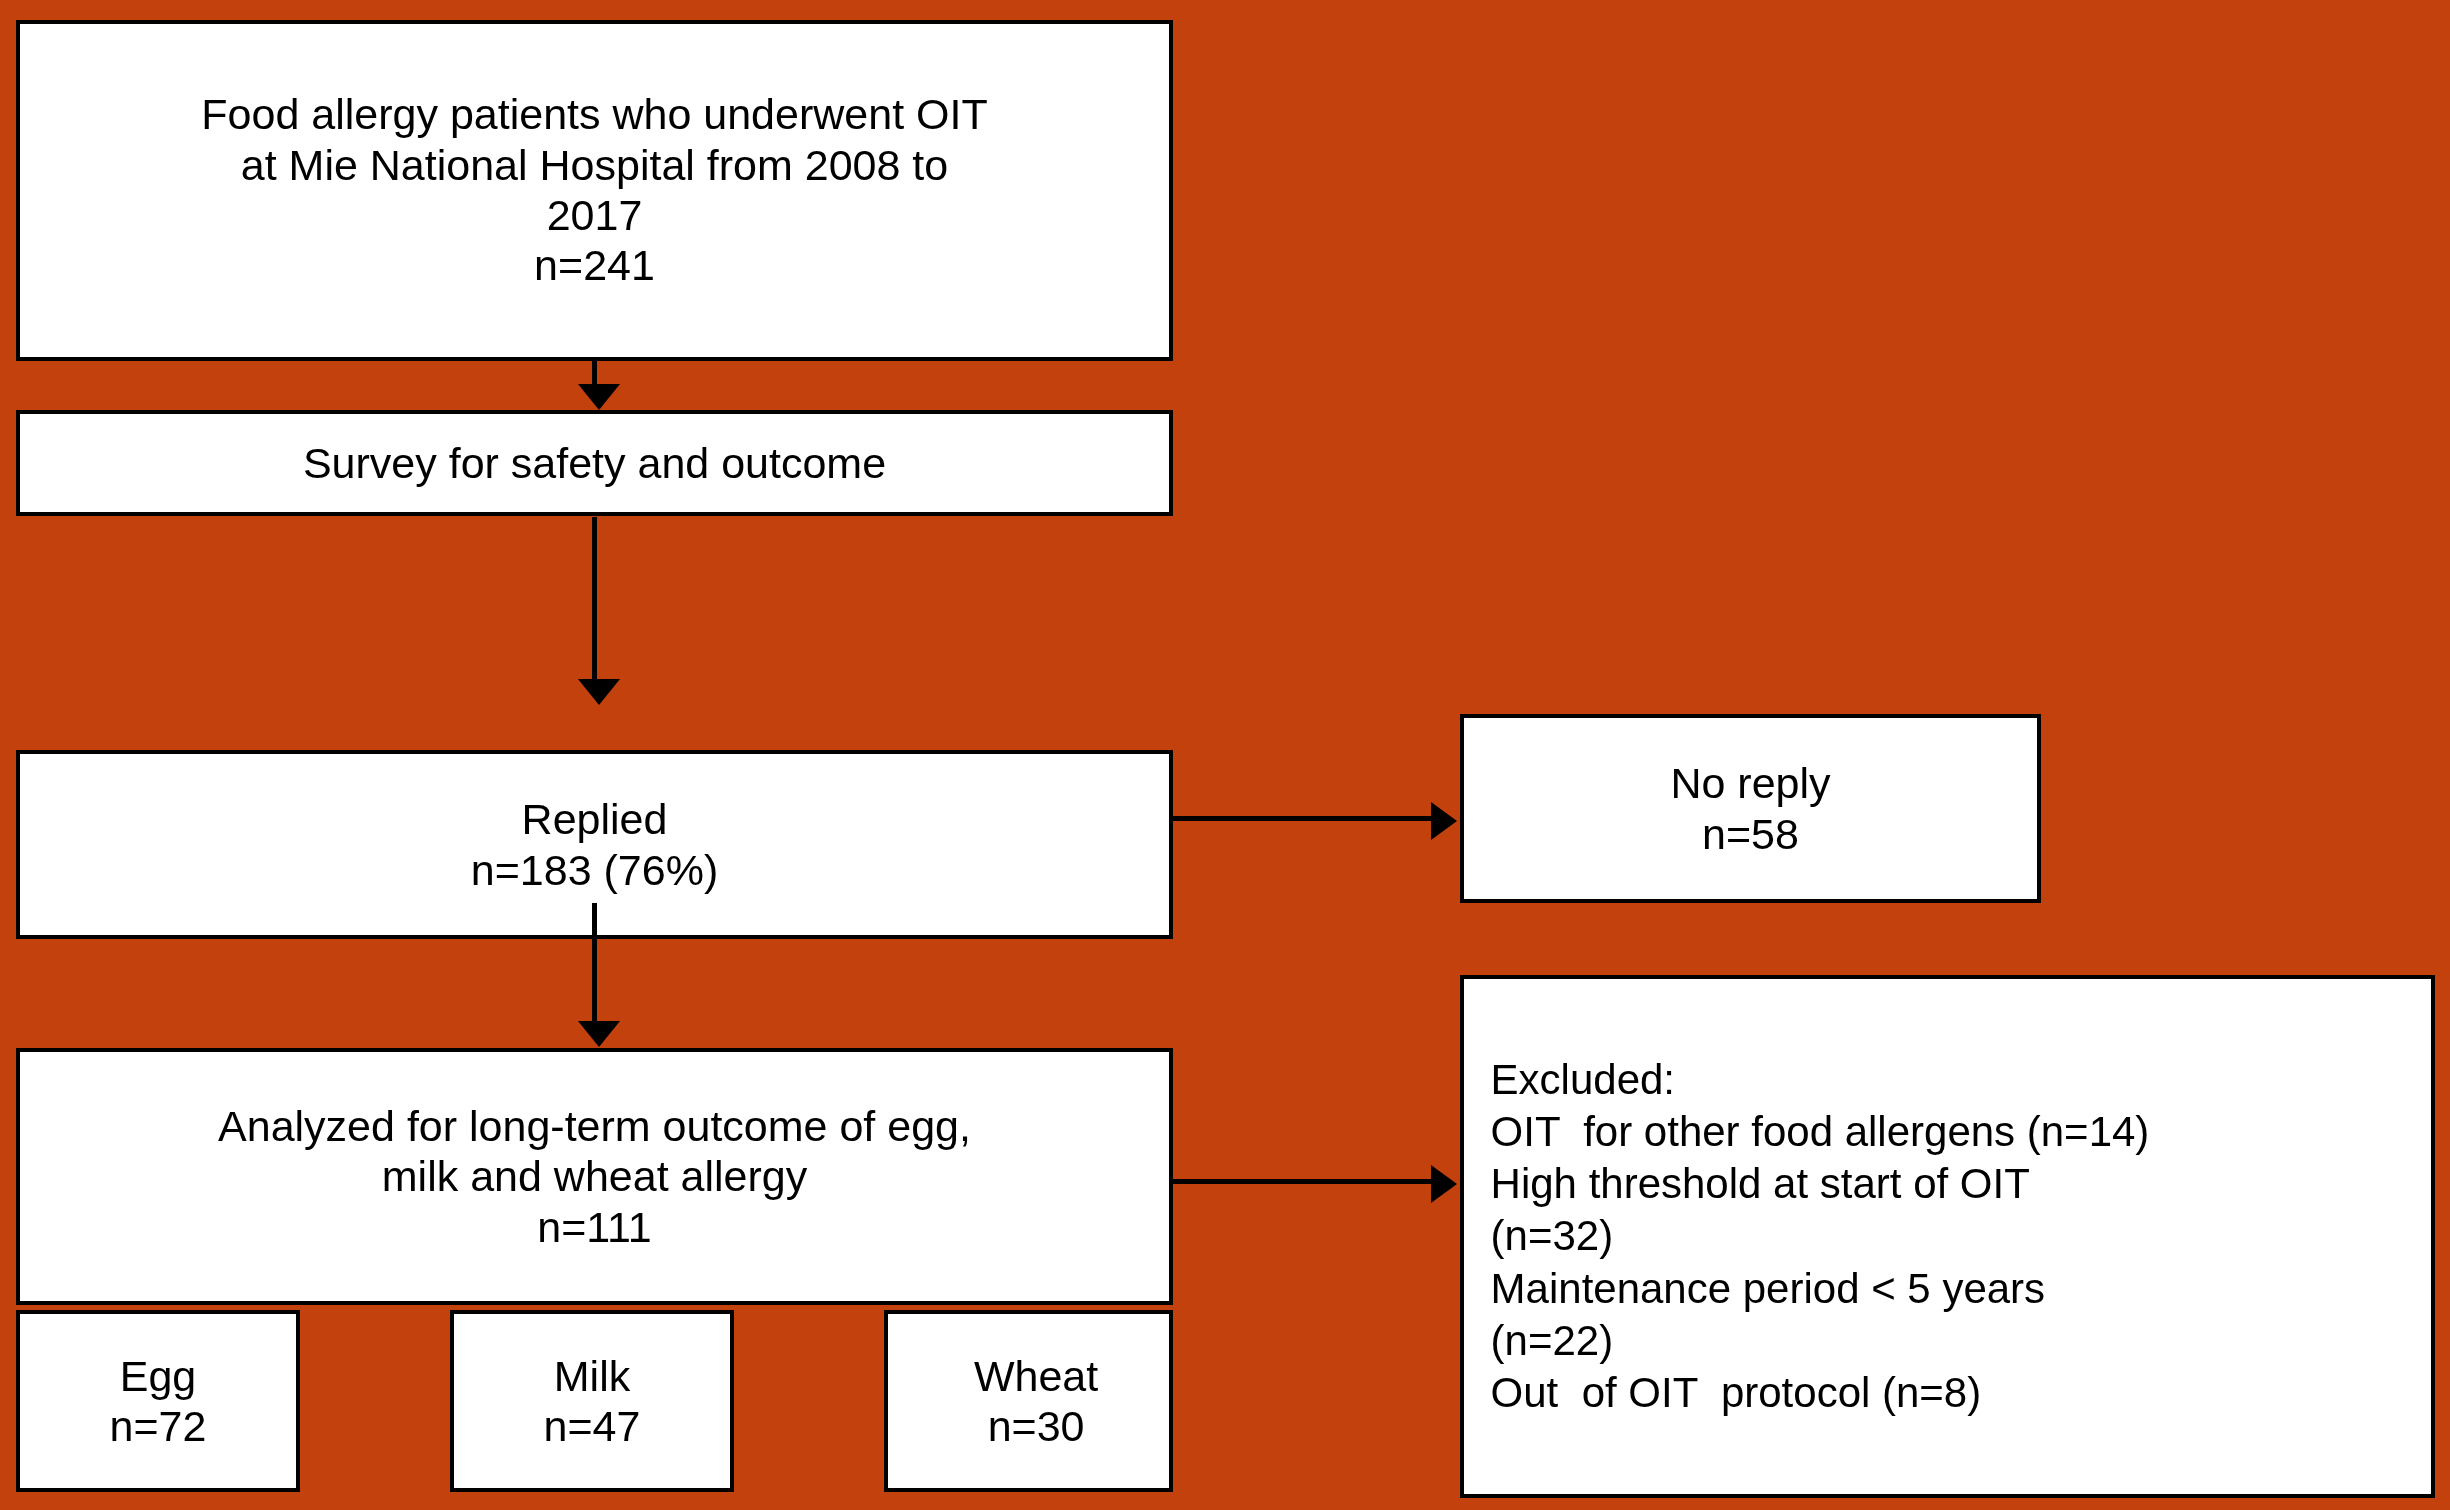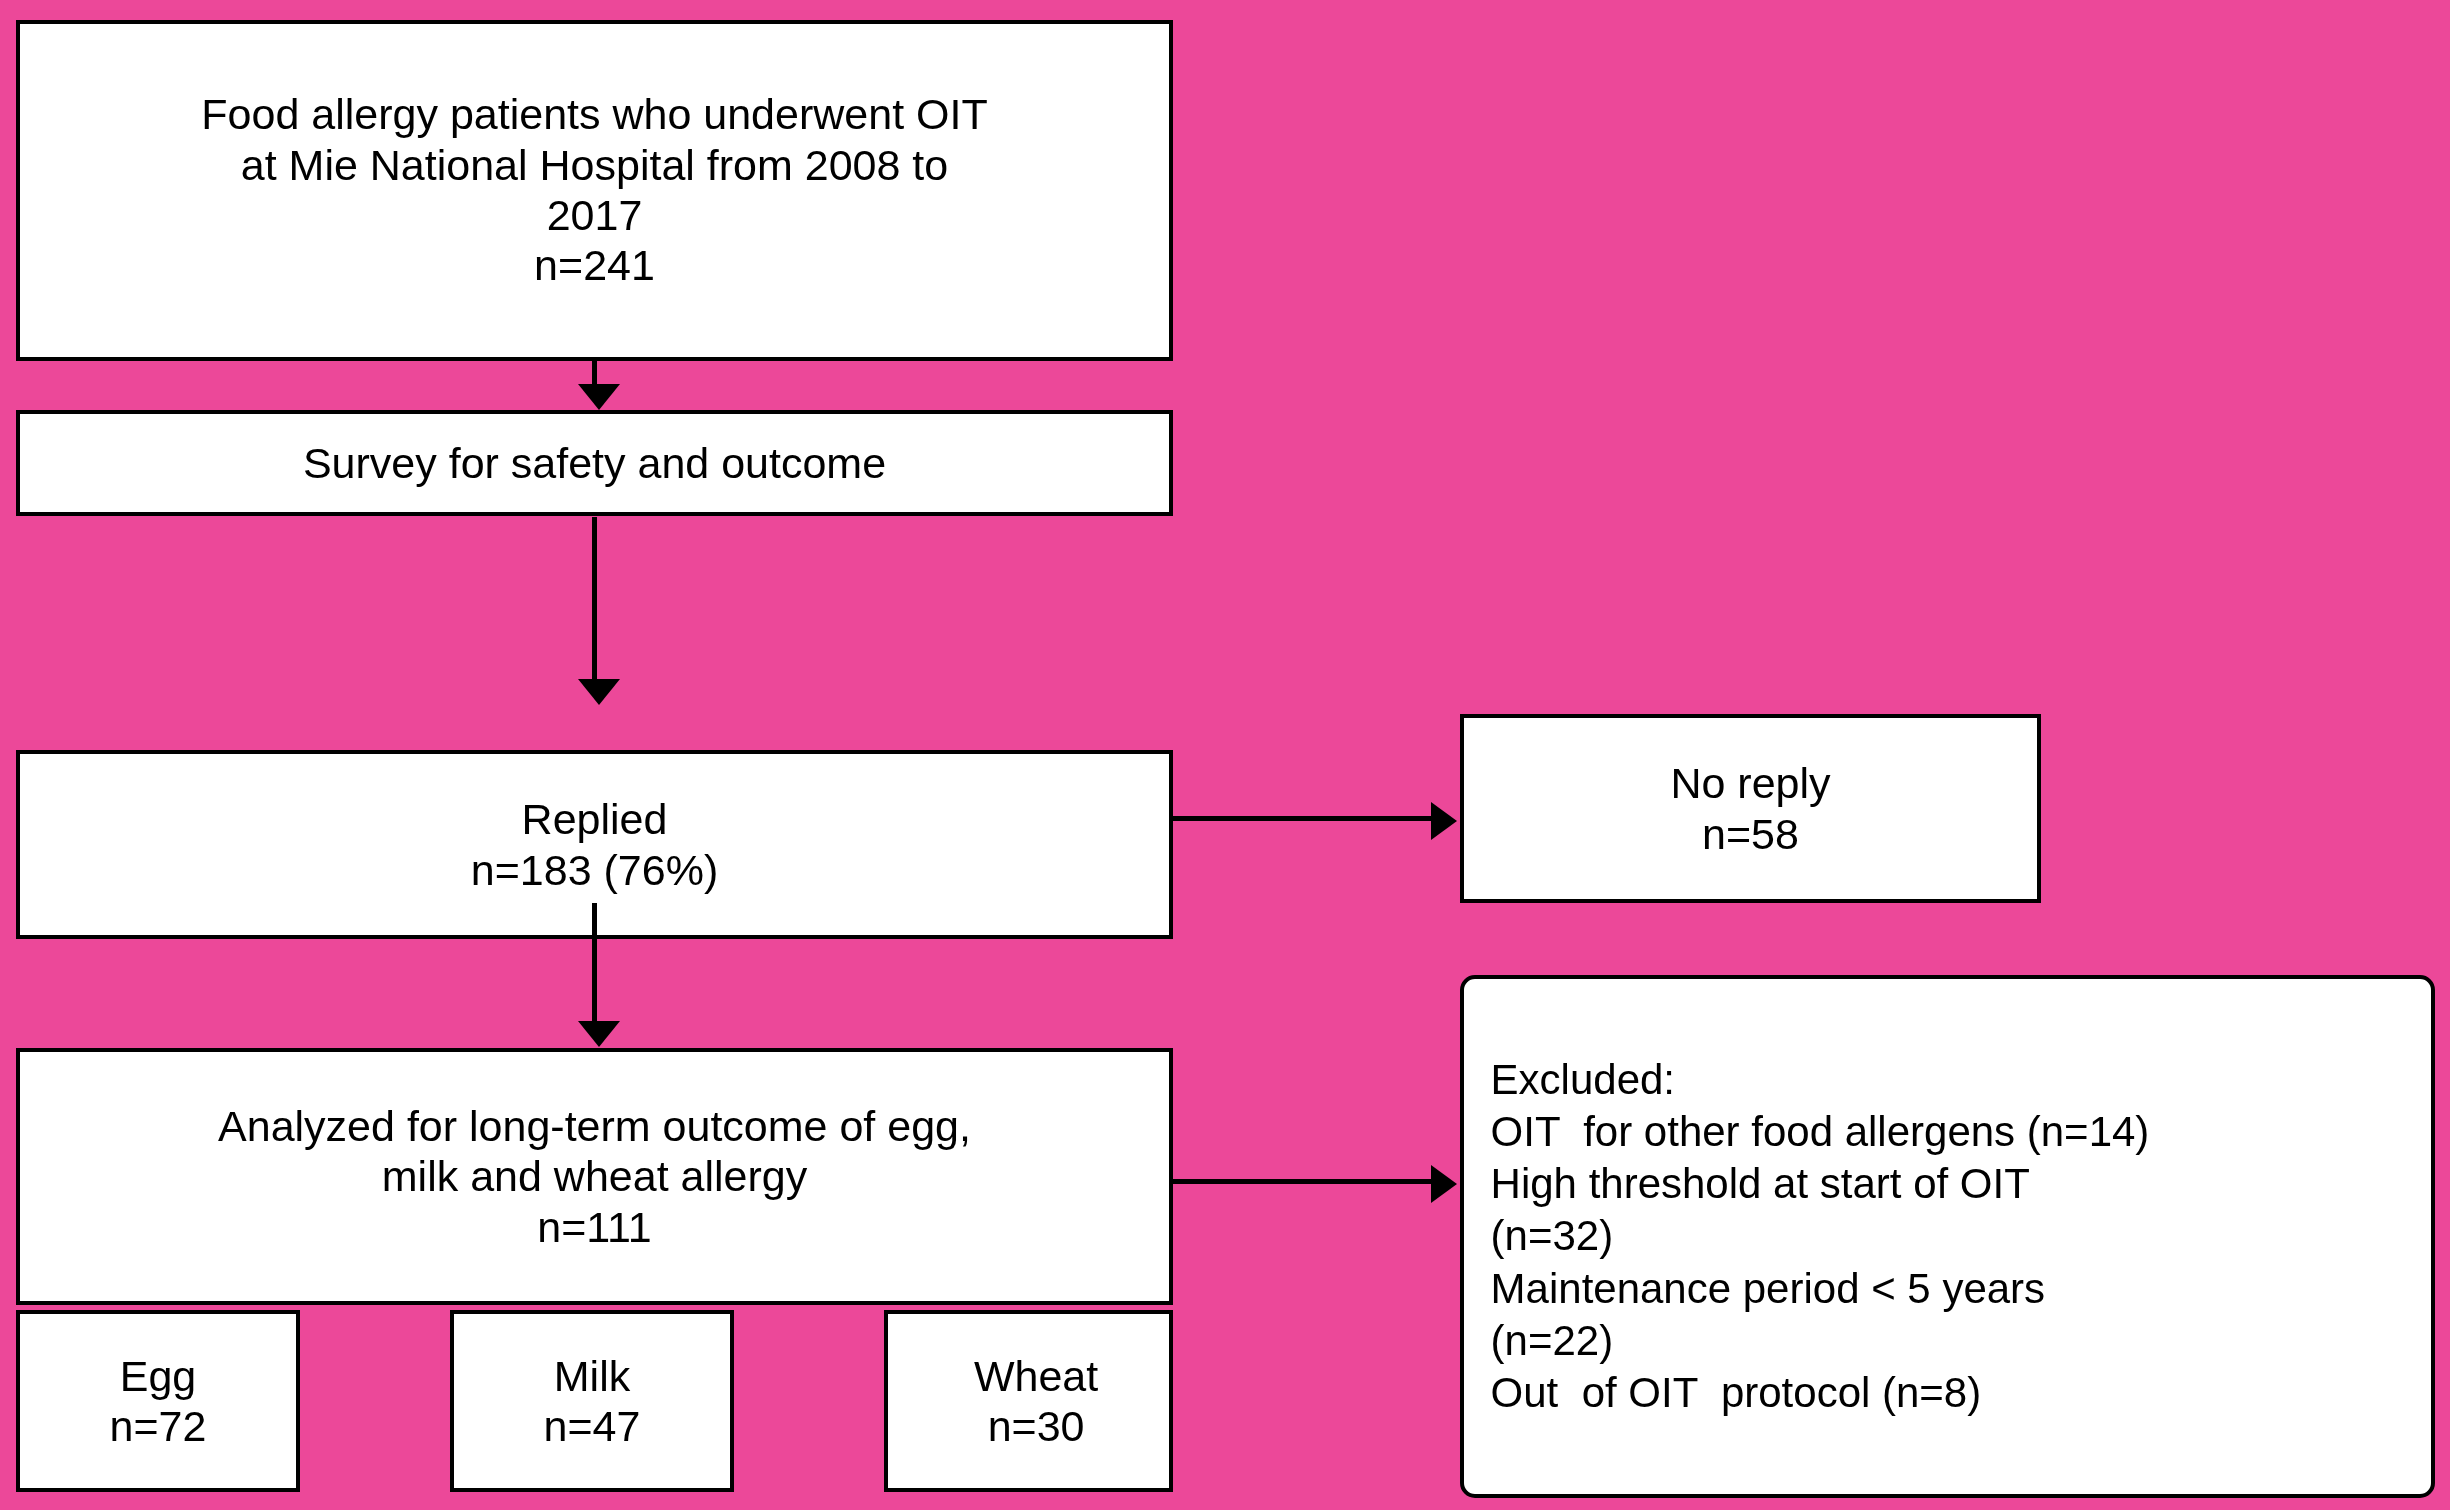--- a/index.html
+++ b/index.html
@@ -8,21 +8,21 @@
     background: #ffffff;
   }
   body {
     font-family: "Liberation Sans", sans-serif;
     color: #000000;
   }
   #canvas {
     position: relative;
     width: 2450px;
     height: 1510px;
-    background: #ec4899;
+    background: #c2410c;
     overflow: hidden;
   }
   .box {
     position: absolute;
     box-sizing: border-box;
     border: 4.4px solid #000000;
     background: #ffffff;
     display: flex;
     flex-direction: column;
     justify-content: center;
@@ -111,21 +111,21 @@
   <div class="v-arrow" style="left:592px; top:903px; height:123px;"></div>
 
   <div class="box" style="left:16px; top:1048px; width:1157px; height:257px;text-align:right;">
     <span class="line">Analyzed for long-term outcome of egg,</span>
     <span class="line">milk and wheat allergy</span>
     <span class="line">n=111</span>
   </div>
 
   <div class="h-arrow" style="left:1173px; top:1179px; width:261px;"></div>
 
-  <div class="box left-align" style="left:1460px; top:975px; width:975px; height:523px; font-size:42px; line-height:1.24;border-radius:15px;">
+  <div class="box left-align" style="left:1460px; top:975px; width:975px; height:523px; font-size:42px; line-height:1.24;">
     <span class="line">Excluded:</span>
     <span class="line">OIT  for other food allergens (n=14)</span>
     <span class="line">High threshold at start of OIT</span>
     <span class="line">(n=32)</span>
     <span class="line">Maintenance period &lt; 5 years</span>
     <span class="line">(n=22)</span>
     <span class="line">Out  of OIT  protocol (n=8)</span>
   </div>
 
   <div class="box" style="left:16px; top:1310px; width:284px; height:182px;">

